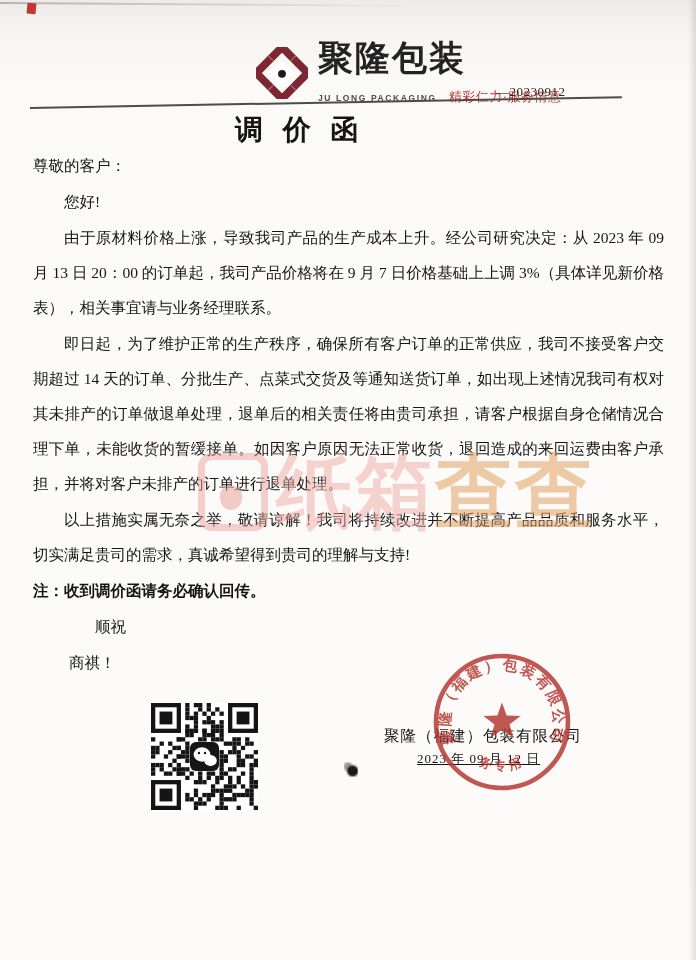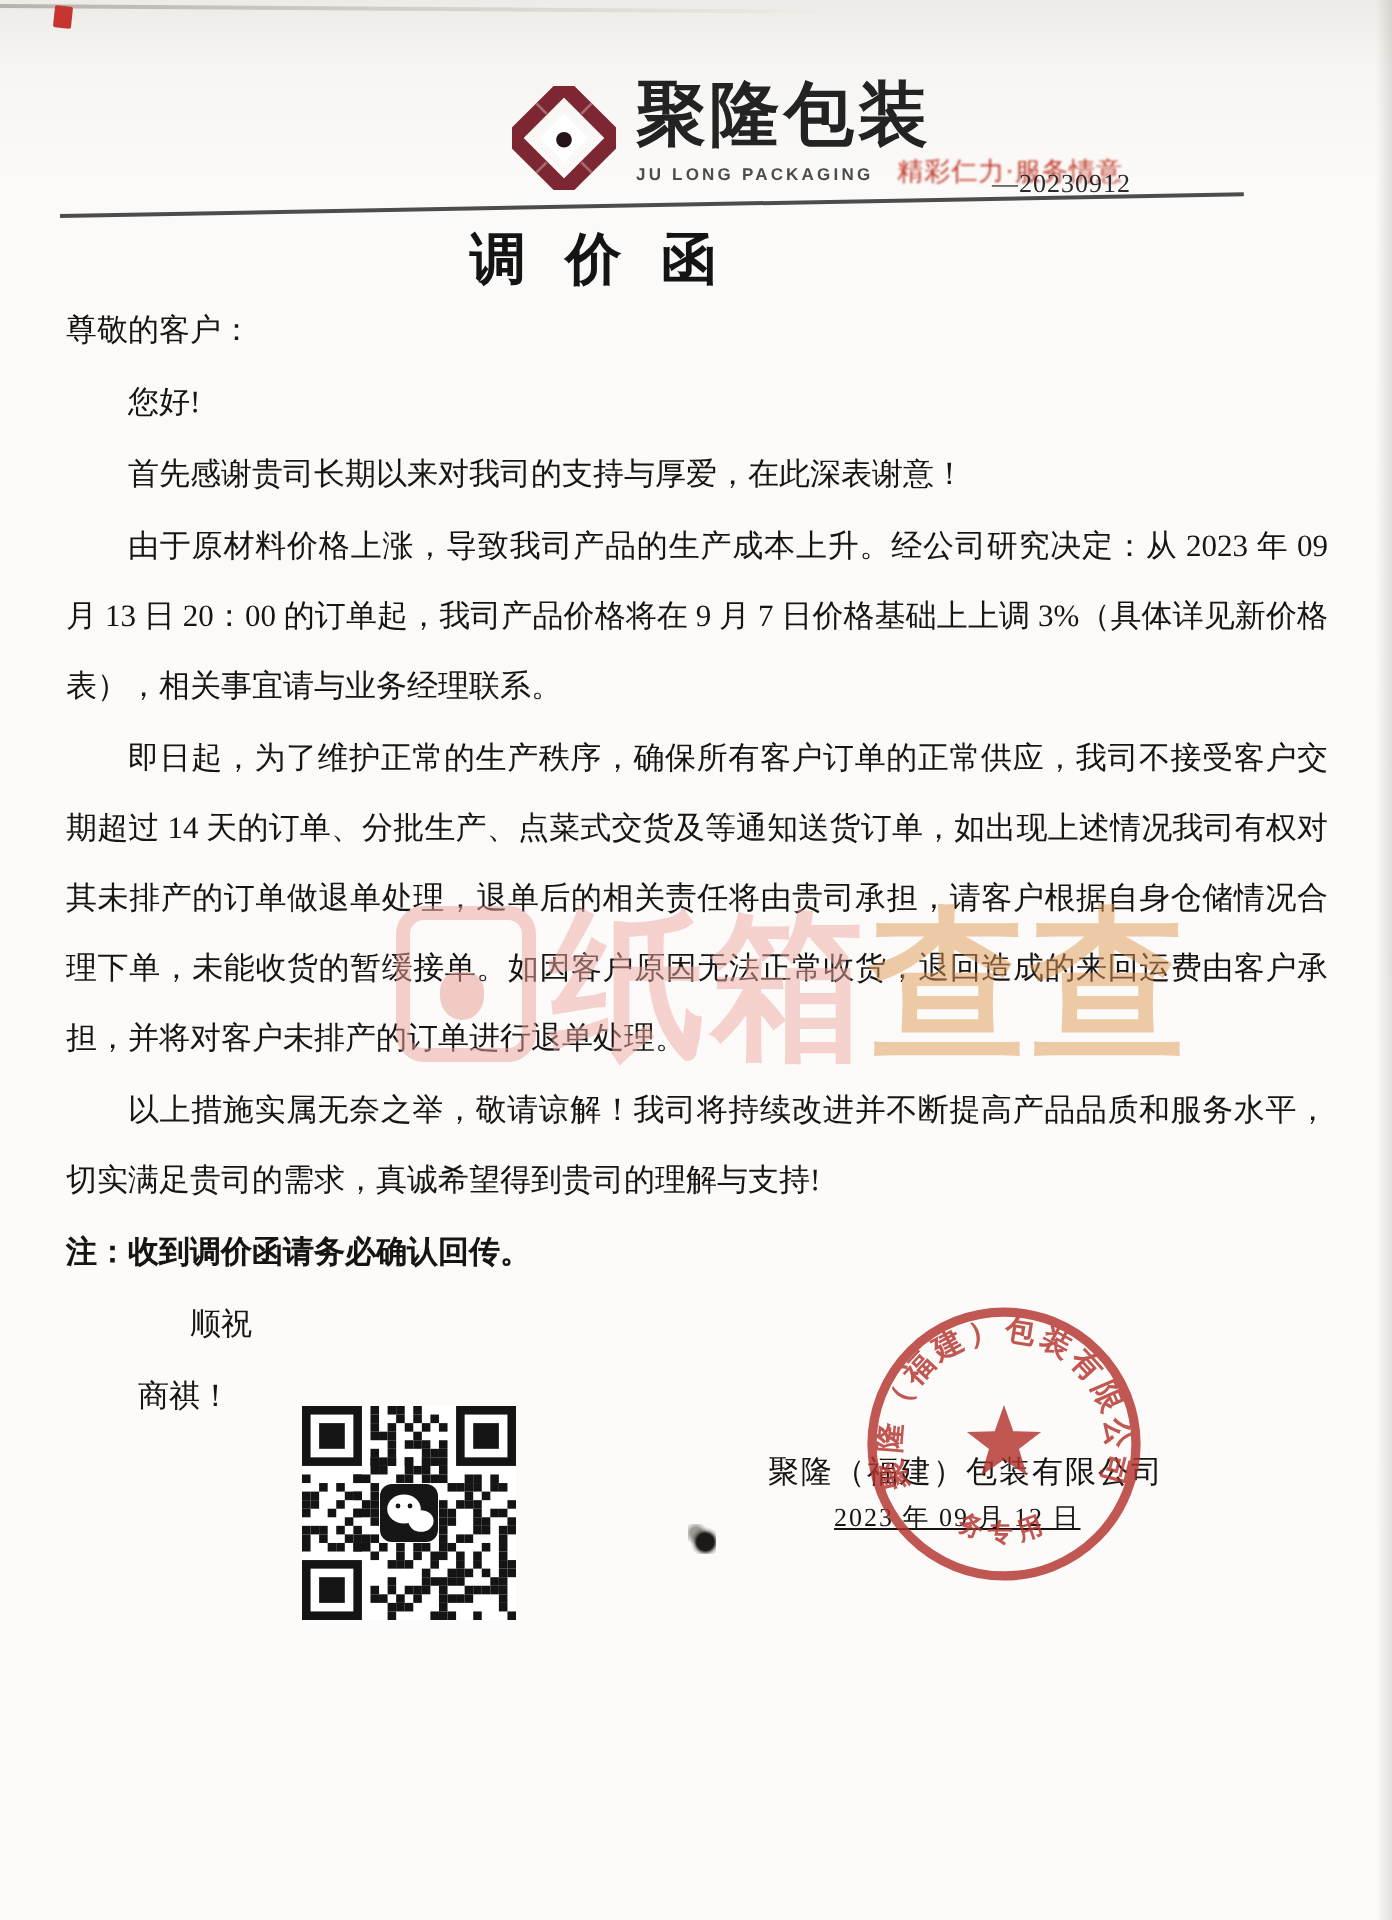--- a/index.html
+++ b/index.html
@@ -21,29 +21,29 @@
     position:absolute;left:0;top:2px;width:420px;height:2px;
     background:linear-gradient(to right,rgba(80,75,70,.35),rgba(80,75,70,0));
     transform:rotate(.4deg);transform-origin:left top;
   }
   .corner-mark{
     position:absolute;left:27px;top:3px;width:9px;height:11px;
     background:#c3352e;transform:rotate(6deg);border-radius:1px;
   }
   
   .logo-row{
-    position:absolute;left:256px;top:40px;display:flex;align-items:flex-end;gap:10px;
+    position:absolute;left:256px;top:40px;display:flex;align-items:center;gap:10px;
   }
   .logo-diamond{width:52px;height:52px;flex:0 0 auto;}
   .logo-text-col{display:flex;flex-direction:column;}
   .logo-cn{
     font-family:"Liberation Sans","DejaVu Sans",sans-serif;
     font-weight:900;font-size:35px;line-height:36px;color:#232323;letter-spacing:2px;
   }
-  .logo-sub{display:flex;align-items:baseline;gap:12px;margin-top:1px;}
+  .logo-sub{display:flex;align-items:baseline;gap:12px;margin-top:12px;}
   .logo-en{
     font-family:"Liberation Sans","DejaVu Sans",sans-serif;
     font-weight:700;font-size:8.5px;letter-spacing:1.6px;color:#4c4c4c;
   }
   .logo-slogan{
     font-size:13px;color:#c0392b;letter-spacing:.5px;filter:blur(.4px);
   }
   .doc-number{
     position:absolute;left:496px;top:84px;font-size:13px;color:#2a2a2a;letter-spacing:.5px;
   }
@@ -127,21 +127,20 @@
     </div>
   </div>
 
   <div class="doc-number">—20230912</div>
   <div class="header-rule"></div>
   <h1 class="page-title">调 价 函</h1>
 
   <div class="letter-body">
     <p>尊敬的客户：</p>
     <p class="indent">您好!</p>
-    <p class="indent">首先感谢贵司长期以来对我司的支持与厚爱，在此深表谢意！</p>
     <p class="indent">由于原材料价格上涨，导致我司产品的生产成本上升。经公司研究决定：从 2023 年 09 月 13 日 20：00 的订单起，我司产品价格将在 9 月 7 日价格基础上上调 3%（具体详见新价格表），相关事宜请与业务经理联系。</p>
     <p class="indent">即日起，为了维护正常的生产秩序，确保所有客户订单的正常供应，我司不接受客户交期超过 14 天的订单、分批生产、点菜式交货及等通知送货订单，如出现上述情况我司有权对其未排产的订单做退单处理，退单后的相关责任将由贵司承担，请客户根据自身仓储情况合理下单，未能收货的暂缓接单。如因客户原因无法正常收货，退回造成的来回运费由客户承担，并将对客户未排产的订单进行退单处理。</p>
     <p class="indent">以上措施实属无奈之举，敬请谅解！我司将持续改进并不断提高产品品质和服务水平，切实满足贵司的需求，真诚希望得到贵司的理解与支持!</p>
     <p class="note-line">注：收到调价函请务必确认回传。</p>
     <p class="closing-1">顺祝</p>
     <p class="closing-2">商祺！</p>
   </div>
 
   <div class="watermark">
     <div class="wm-logo">

